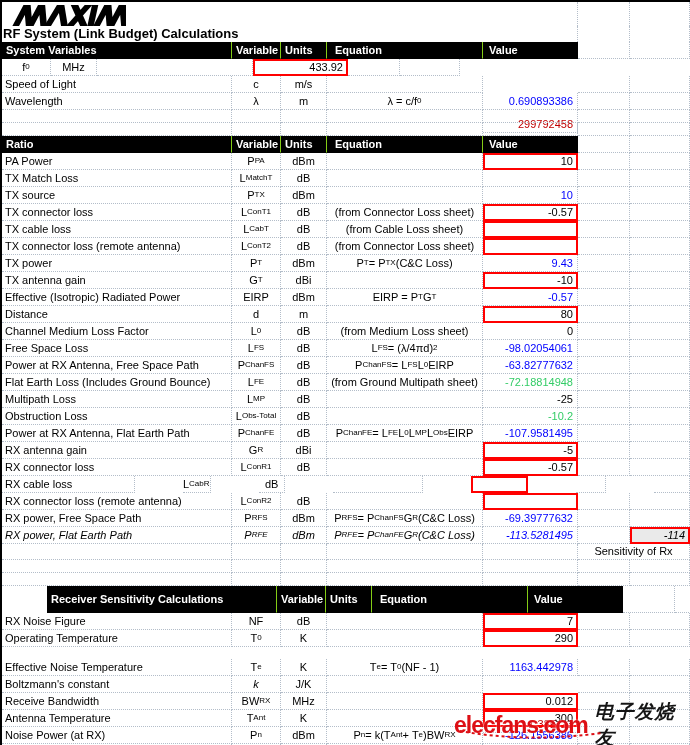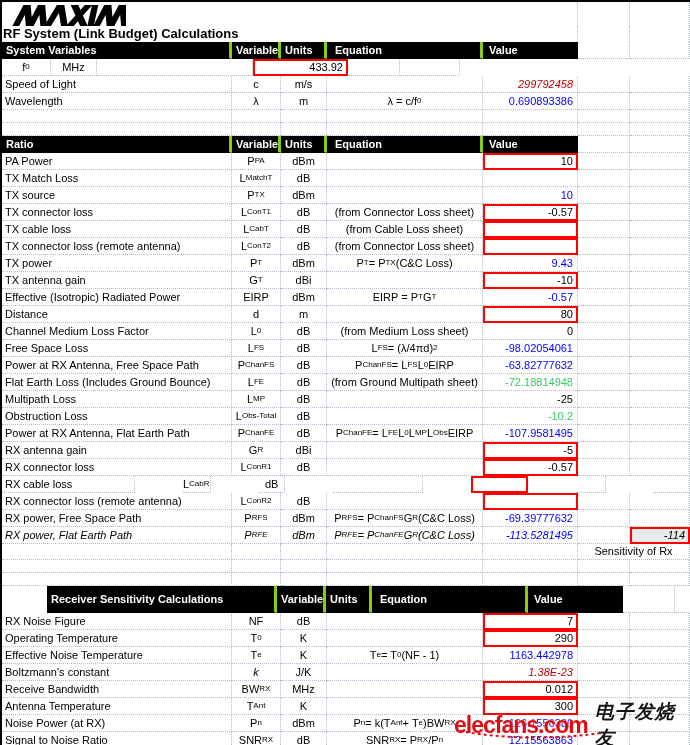--- a/index.html
+++ b/index.html
@@ -20,31 +20,31 @@
   .c-units{width:46px;justify-content:center;}
   .c-eq{width:156px;justify-content:center;}
   .c-val{width:95px;justify-content:flex-end;padding-right:4px;}
   .c-f{width:52px;}
   .c-g{width:60px;justify-content:flex-end;padding-right:4px;}
   .c-note{width:112px;justify-content:center;}
   .c-blank{width:481px;border:none;align-items:flex-start;}
   .toprow .cell{border-bottom:none;}
   .hcell{
     background:#000;color:#fff;font-weight:bold;
-    border-right:3px solid #84cc16;border-bottom:1px solid #000;
+    border-right:1px solid #84cc16;border-bottom:1px solid #000;
   }
   .hcell.c-label{padding-left:4px;}
   .hcell.c-var,.hcell.c-units{justify-content:flex-start;padding-left:4px;}
   .hcell.c-eq{justify-content:flex-start;padding-left:8px;}
   .hcell.c-val{justify-content:flex-start;padding-left:6px;padding-right:0;border-right:none;}
   .box{border:2px solid #ff0000 !important;padding-right:3px;}
   .shaded{background:#eaeaea;}
   .v-blue{color:#0000ff;}
   .v-green{color:#33cc66;}
-  .v-const{color:#c00000;font-style:italic;}
+  .v-const{color:#c00000;margin-top:40px;}
   sub{font-size:8px;line-height:0;}
   sup{font-size:8px;line-height:0;}
   .it{font-style:italic;}
   .title{font-size:13px;font-weight:bold;padding-left:1px;display:block;margin-top:1px;}
   .logo-svg{margin:3px 0 0 6px;display:block;}
   .bottom-bar{width:688px;height:5px;background:#111;}
   .watermark{
     position:absolute;left:452px;top:706px;width:238px;height:34px;
     display:flex;align-items:center;pointer-events:none;
   }
@@ -399,21 +399,21 @@
       </div>
       <div class="row" style="height: 17px;">
         <div class="cell c-label">Operating Temperature</div>
         <div class="cell c-var">T<sub>0</sub></div>
         <div class="cell c-units">K</div>
         <div class="cell c-eq"></div>
         <div class="cell c-val  box">290</div>
         <div class="cell c-f"></div>
         <div class="cell c-g"></div>
       </div>
-      <div class="row" style="height: 17px;">
+      <div class="row" style="height: 17px; margin-top: 12px;">
         <div class="cell c-label">Effective Noise Temperature</div>
         <div class="cell c-var">T<sub>e</sub></div>
         <div class="cell c-units">K</div>
         <div class="cell c-eq">T<sub>e</sub> = T<sub>0</sub>(NF - 1)</div>
         <div class="cell c-val v-blue">1163.442978</div>
         <div class="cell c-f"></div>
         <div class="cell c-g"></div>
       </div>
       <div class="row" style="height: 17px;">
         <div class="cell c-label">Boltzmann's constant</div>

